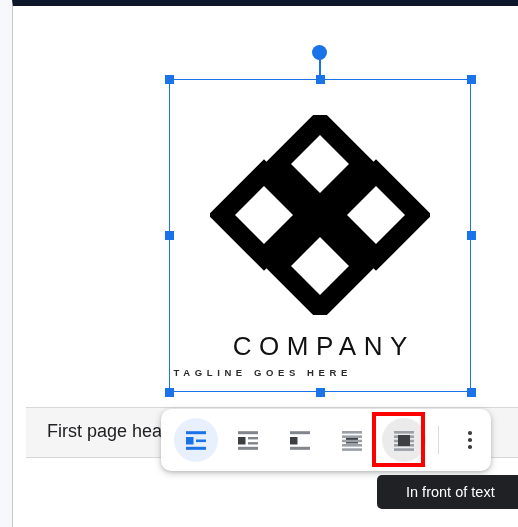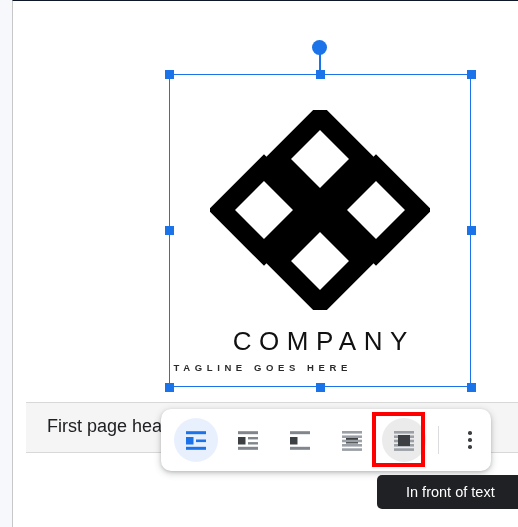--- a/index.html
+++ b/index.html
@@ -17,21 +17,21 @@
 
   
   .page-canvas {
     position: absolute;
     left: 12px;
     top: 0;
     width: 506px;
     height: 527px;
     background: #ffffff;
     border-left: 1px solid #c7c7c7;
-    border-top: 1px solid #0f172a;
+    border-top: 6px solid #0f172a;
     box-sizing: border-box;
   }
 
   
   .image-selection {
     position: absolute;
     left: 156px;
     top: 73px;
     width: 302px;
     height: 313px;

